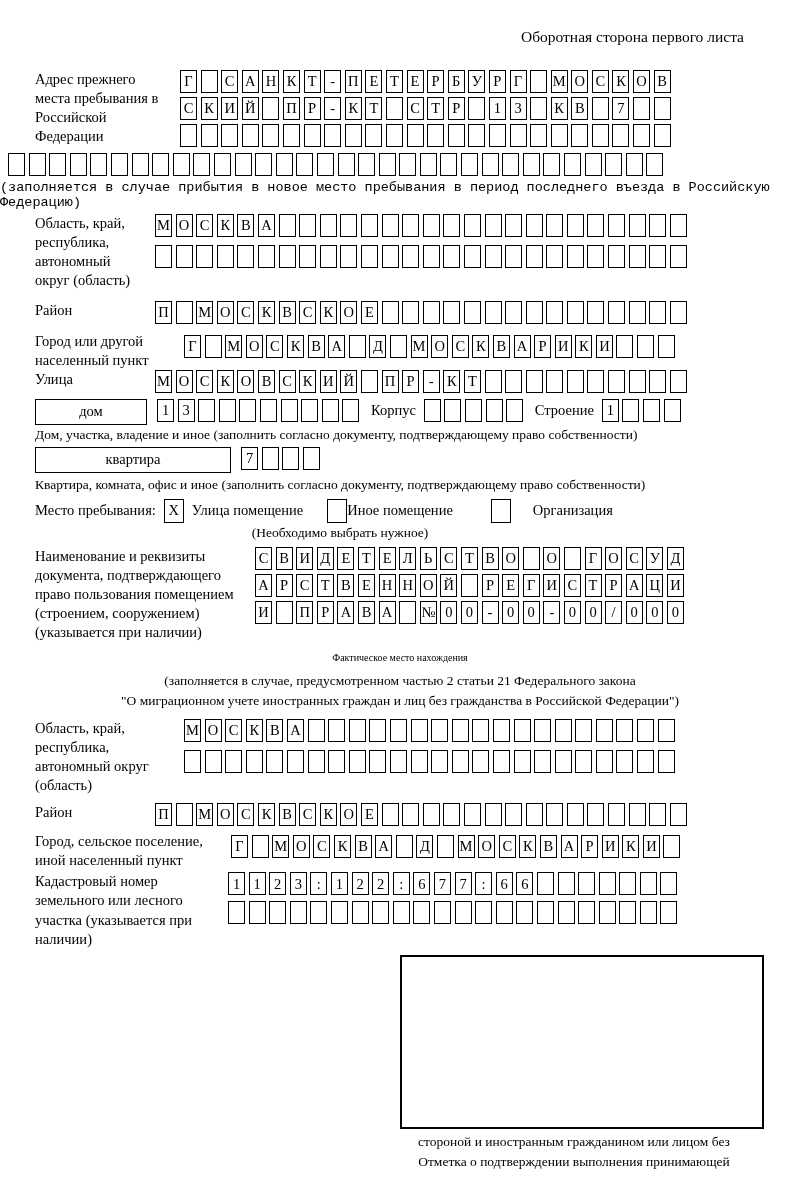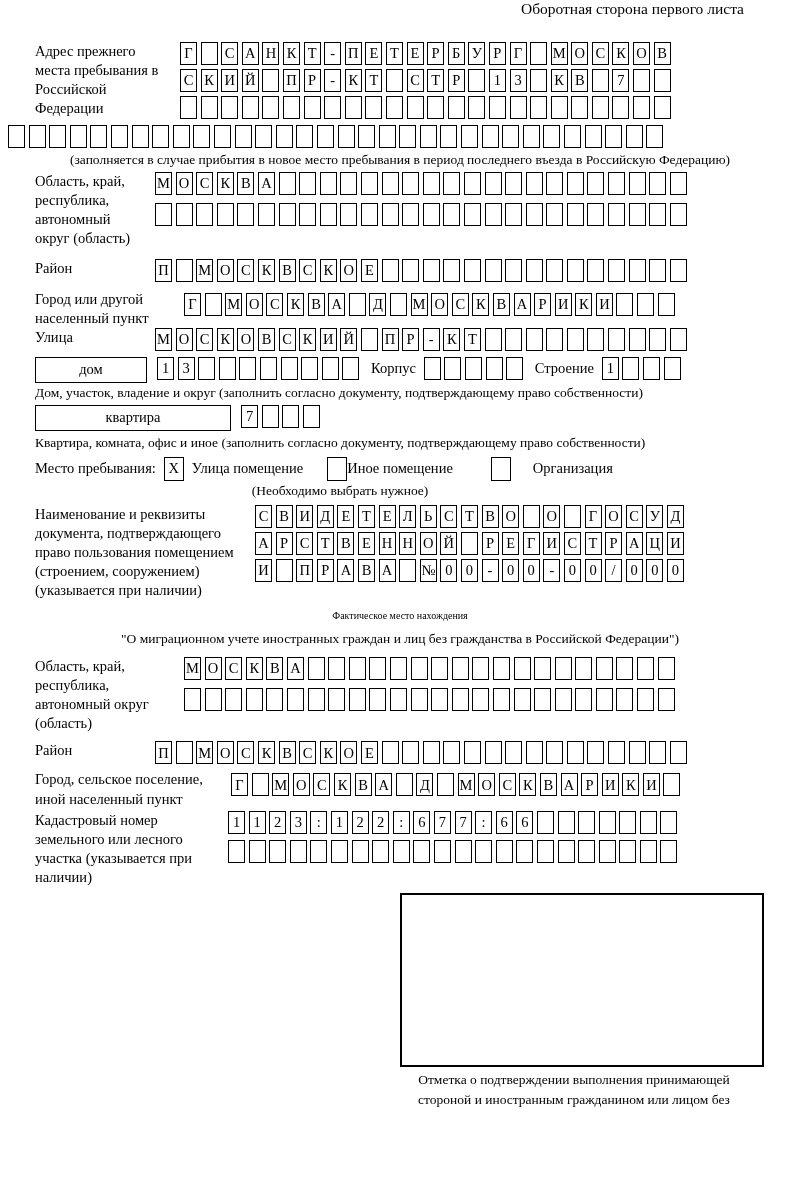--- a/index.html
+++ b/index.html
@@ -1,18 +1,18 @@
 <!DOCTYPE html>
 <html><head>
 <meta charset="utf-8">
 <style>
   * { box-sizing: border-box; }
   html,body { margin:0; padding:0; background:#ffffff; }
   body { width:800px; height:1180px; font-family:"Liberation Serif", serif; color:#000; }
-  .page { position:relative; width:800px; height:1180px; overflow:hidden; padding-top:0; }
+  .page { position:relative; width:800px; height:1180px; overflow:hidden; padding-top:28px; }
 
   .title { text-align:right; padding-right:56px; font-size:15.5px; margin-bottom:24px; }
 
   .block { display:flex; margin-left:35px; align-items:flex-start; }
   .lbl { font-size:14.5px; line-height:1.32; padding-right:8px; flex:0 0 auto; }
   .w-addr { width:145px; }
   .w-obl  { width:120px; }
   .w-raion{ width:120px; }
   .w-gorod{ width:149px; }
   .w-ul   { width:120px; }
@@ -21,21 +21,21 @@
   .w-gor2 { width:196px; }
   .w-kad  { width:193px; }
 
   .rows { display:flex; flex-direction:column; }
   .boxrow { display:flex; margin-bottom:4px; }
   .cell { flex:0 0 auto; width:17px; height:23px; border:1.6px solid #000; margin-right:3.6px;
           display:flex; align-items:center; justify-content:center; font-size:14.5px; line-height:1; }
   .fullrow { margin-left:8px; margin-top:1px; }
 
   .note { font-size:13.5px; }
-  .center { text-align:center; }
+  .center { text-align:left;font-family:Liberation Mono, monospace; }
   .h2 { font-weight:bold; text-align:center; font-size:15.5px; margin:4px 0 10px 0; }
 
   .mb2 { margin-bottom:2px; } .mb4 { margin-bottom:4px; } .mb6 { margin-bottom:6px; }
   .mb8 { margin-bottom:8px; }
 
   .widebox { border:1.6px solid #000; height:26px; display:flex; align-items:center; justify-content:center;
              font-size:14.5px; flex:0 0 auto; }
   .dom-box { width:112px; margin-right:10px; }
   .kv-box  { width:196px; margin-right:10px; }
   .inline-lbl { font-size:14.5px; padding:3px 8px 0 8px; flex:0 0 auto; }
@@ -357,21 +357,21 @@
         <div class="cell"></div>
       </div>
     <div class="inline-lbl">Строение</div>
     <div class="boxrow" style="margin-bottom:0">
         <div class="cell">1</div>
         <div class="cell"></div>
         <div class="cell"></div>
         <div class="cell"></div>
       </div>
   </div>
-  <div class="note mb4" style="margin-left:35px">Дом, участок, владение и округ (заполнить согласно документу, подтверждающему право собственности)</div>
+  <div class="note mb4" style="margin-left:35px">Дом, участка, владение и иное (заполнить согласно документу, подтверждающему право собственности)</div>
 
   <div class="block mb4">
     <div class="widebox kv-box">квартира</div>
     <div class="boxrow" style="margin-bottom:0">
         <div class="cell">7</div>
         <div class="cell"></div>
         <div class="cell"></div>
         <div class="cell"></div>
       </div>
   </div>
@@ -457,20 +457,21 @@
           <div class="cell">0</div>
           <div class="cell">/</div>
           <div class="cell">0</div>
           <div class="cell">0</div>
           <div class="cell">0</div>
         </div>
     </div>
   </div>
 
   <div class="fact-title">Фактическое место нахождения</div>
+  <div class="fact-note">(заполняется в случае, предусмотренном частью 2 статьи 21 Федерального закона</div>
   <div class="fact-note mb8">"О миграционном учете иностранных граждан и лиц без гражданства в Российской Федерации")</div>
 
   <div class="block">
     <div class="lbl w-obl2">Область, край, республика, автономный округ (область)</div>
     <div class="rows">
       <div class="boxrow" style="margin-bottom:8px">
           <div class="cell">М</div>
           <div class="cell">О</div>
           <div class="cell">С</div>
           <div class="cell">К</div>
@@ -633,18 +634,18 @@
           <div class="cell"></div>
           <div class="cell"></div>
           <div class="cell"></div>
           <div class="cell"></div>
         </div>
     </div>
   </div>
 
   <div class="stamp-box"></div>
   <div class="stamp-caption">
+    <div>стороной и иностранным гражданином или лицом без</div>
     <div>Отметка о подтверждении выполнения принимающей</div>
-    <div>стороной и иностранным гражданином или лицом без</div>
 
   </div>
 
 </div>
 
 </body></html>

